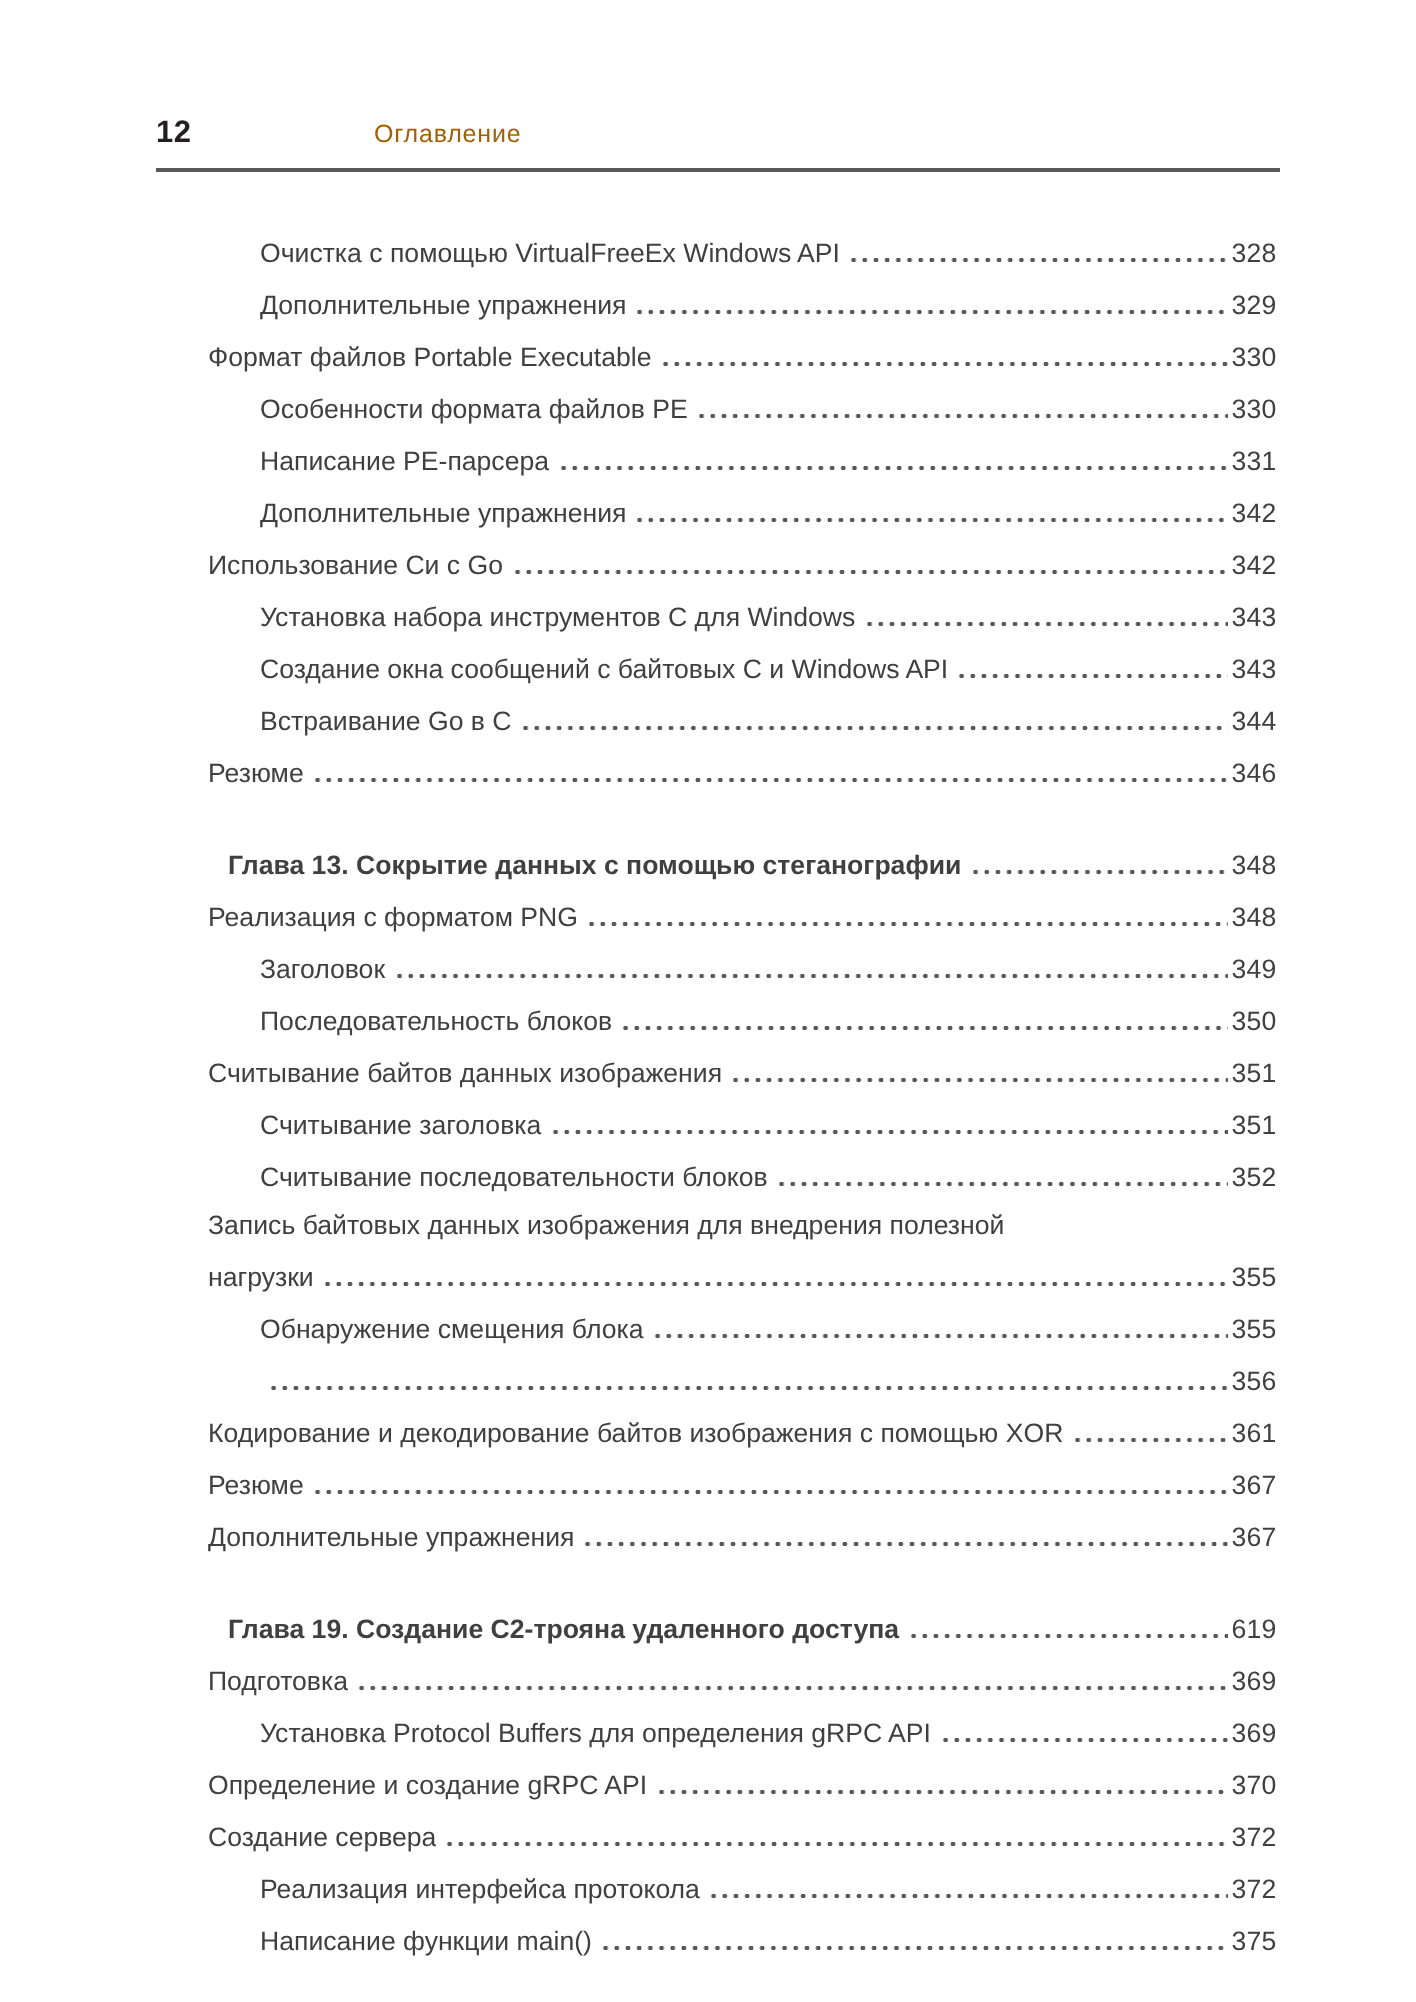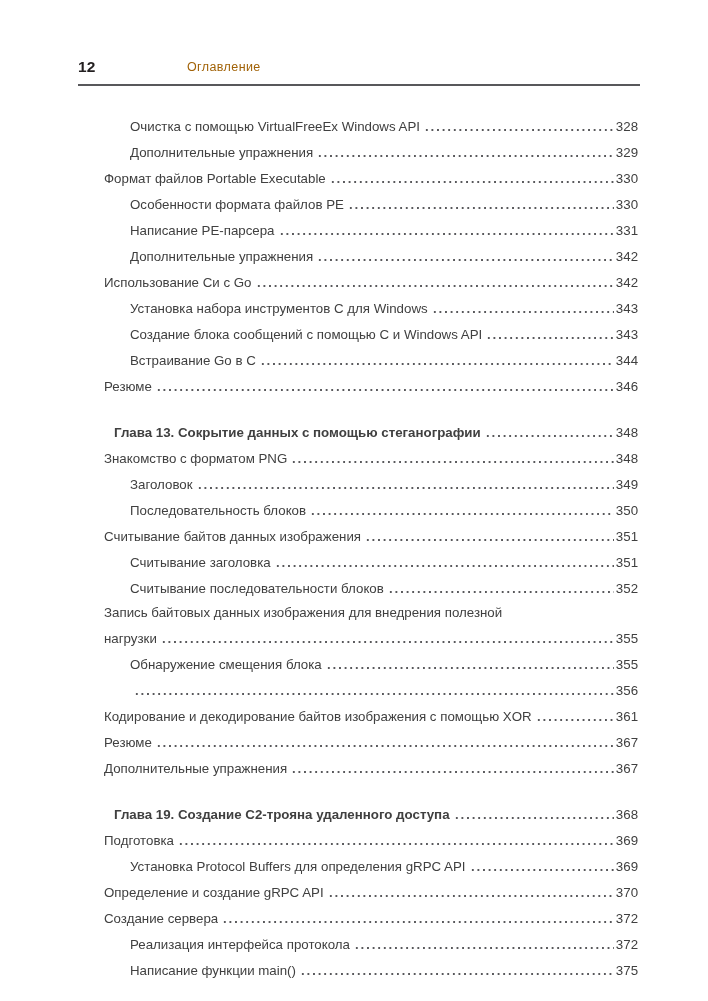--- a/index.html
+++ b/index.html
@@ -156,42 +156,42 @@
         <span class="etext">Использование Си с Go</span>
         <span class="leader"></span>
         <span class="pg">342</span>
       </div>
       <div class="toc-entry lvl-2">
         <span class="etext">Установка набора инструментов C для Windows</span>
         <span class="leader"></span>
         <span class="pg">343</span>
       </div>
       <div class="toc-entry lvl-2">
-        <span class="etext">Создание блока сообщений с помощью C и Windows API</span>
+        <span class="etext">Создание окна сообщений с байтовых C и Windows API</span>
         <span class="leader"></span>
         <span class="pg">343</span>
       </div>
       <div class="toc-entry lvl-2">
         <span class="etext">Встраивание Go в C</span>
         <span class="leader"></span>
         <span class="pg">344</span>
       </div>
       <div class="toc-entry lvl-1">
         <span class="etext">Резюме</span>
         <span class="leader"></span>
         <span class="pg">346</span>
       </div>
       <div class="gap-chapter"></div>
       <div class="toc-entry lvl-chapter">
         <span class="etext"><span class="chap-label">Глава 13.</span><span class="chap-rest"> Сокрытие данных с помощью стеганографии</span></span>
         <span class="leader"></span>
         <span class="pg">348</span>
       </div>
       <div class="toc-entry lvl-1">
-        <span class="etext">Знакомство с форматом PNG</span>
+        <span class="etext">Реализация с форматом PNG</span>
         <span class="leader"></span>
         <span class="pg">348</span>
       </div>
       <div class="toc-entry lvl-2">
         <span class="etext">Заголовок</span>
         <span class="leader"></span>
         <span class="pg">349</span>
       </div>
       <div class="toc-entry lvl-2">
         <span class="etext">Последовательность блоков</span>
@@ -242,21 +242,21 @@
       </div>
       <div class="toc-entry lvl-1">
         <span class="etext">Дополнительные упражнения</span>
         <span class="leader"></span>
         <span class="pg">367</span>
       </div>
       <div class="gap-chapter"></div>
       <div class="toc-entry lvl-chapter">
         <span class="etext"><span class="chap-label">Глава 19.</span><span class="chap-rest"> Создание C2-трояна удаленного доступа</span></span>
         <span class="leader"></span>
-        <span class="pg">368</span>
+        <span class="pg">619</span>
       </div>
       <div class="toc-entry lvl-1">
         <span class="etext">Подготовка</span>
         <span class="leader"></span>
         <span class="pg">369</span>
       </div>
       <div class="toc-entry lvl-2">
         <span class="etext">Установка Protocol Buffers для определения gRPC API</span>
         <span class="leader"></span>
         <span class="pg">369</span>

